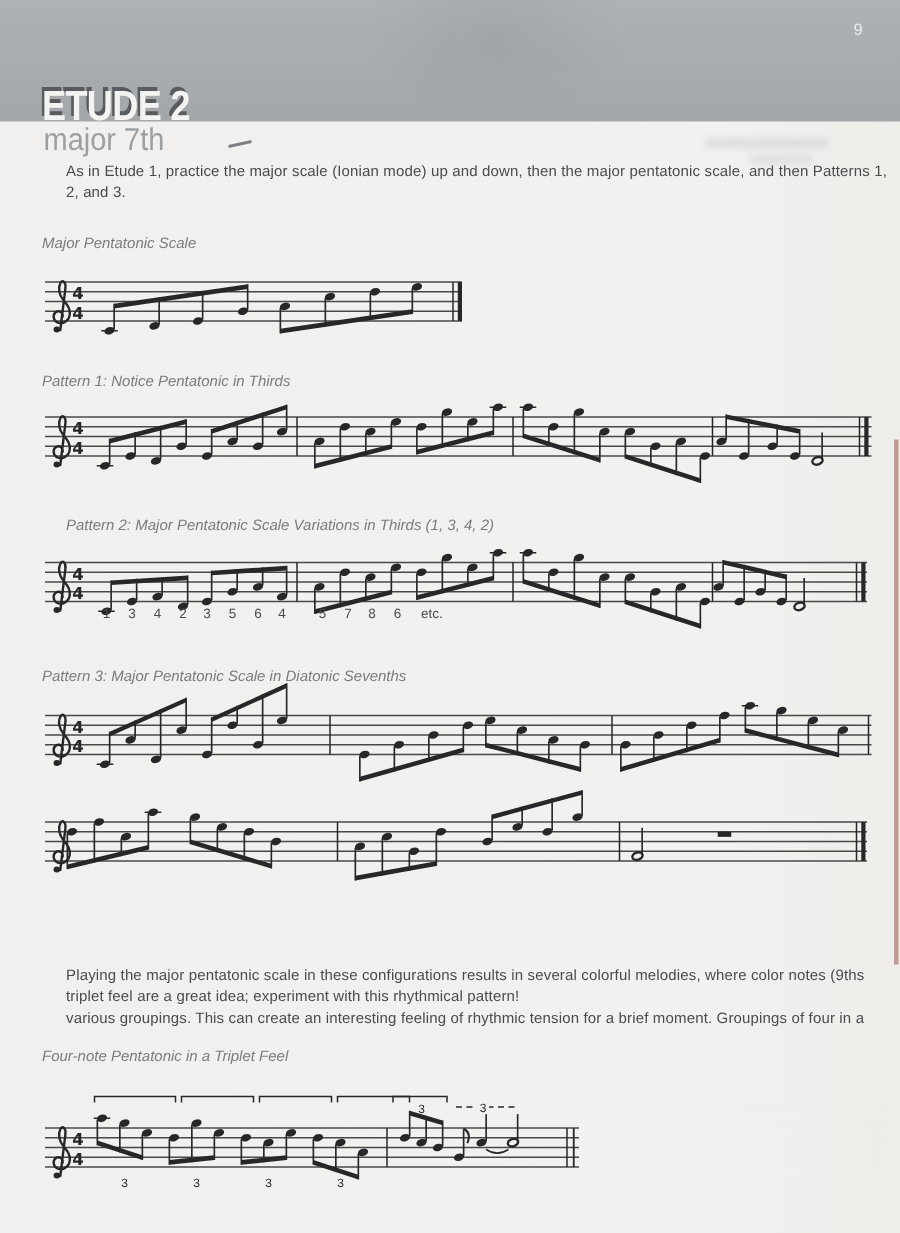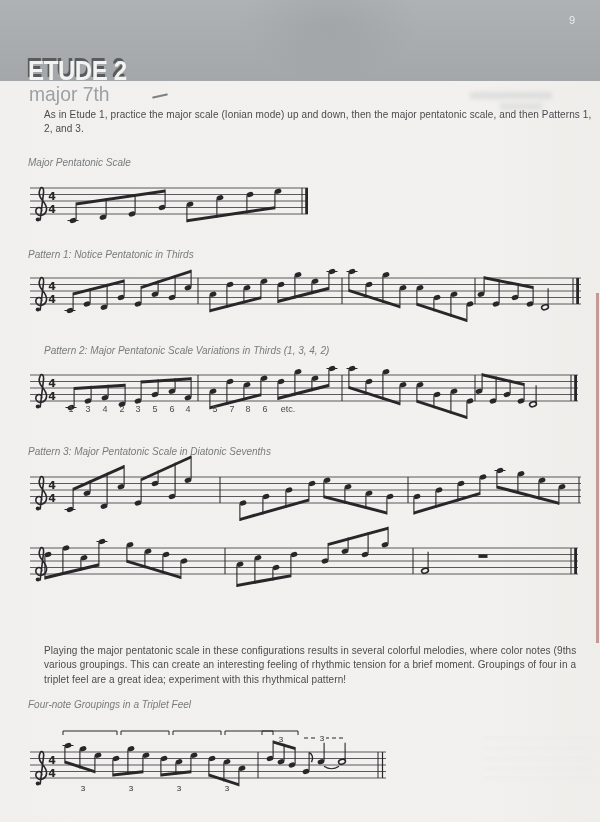--- a/index.html
+++ b/index.html
@@ -394,25 +394,25 @@
         <ellipse cx="335" cy="36.5" rx="3.5" ry="2.4" transform="rotate(-18 335 36.5)" fill="#27272a" stroke="#27272a" stroke-width="0"></ellipse>
         <ellipse cx="355" cy="26.75" rx="3.5" ry="2.4" transform="rotate(-18 355 26.75)" fill="#27272a" stroke="#27272a" stroke-width="0"></ellipse>
         <ellipse cx="395" cy="52.75" rx="3.5" ry="2.4" transform="rotate(-18 395 52.75)" fill="none" stroke="#27272a" stroke-width="1.6"></ellipse>
         <line x1="398.1" y1="51.75" x2="398.1" y2="33.75" stroke="#27272a" stroke-width="1.1"></line>
         <rect x="448.5" y="36.5" width="9" height="3.4" fill="#27272a"></rect>
       </svg>
     </div>
 
   <div class="bodytext" style="top:608px;margin-top:36px;">
     <div>Playing the major pentatonic scale in these configurations results in several colorful melodies, where color notes (9ths</div>
+    <div>triplet feel are a great idea; experiment with this rhythmical pattern!</div>
     <div>various groupings. This can create an interesting feeling of rhythmic tension for a brief moment. Groupings of four in a</div>
-    <div>triplet feel are a great idea; experiment with this rhythmical pattern!</div>
   </div>
 
-  <div class="slabel" style="top:699px;">Four-note Groupings in a Triplet Feel</div>
+  <div class="slabel" style="top:699px;">Four-note Pentatonic in a Triplet Feel</div>
   <div class="staff-mount" style="left: 30px; top: 722px;">
       <svg width="364" height="96" style="position:absolute;left:0;top:0;overflow:visible">
         <line x1="0" y1="30" x2="356" y2="30" stroke="#48484b" stroke-width="0.9"></line>
         <line x1="0" y1="36.5" x2="356" y2="36.5" stroke="#48484b" stroke-width="0.9"></line>
         <line x1="0" y1="43" x2="356" y2="43" stroke="#48484b" stroke-width="0.9"></line>
         <line x1="0" y1="49.5" x2="356" y2="49.5" stroke="#48484b" stroke-width="0.9"></line>
         <line x1="0" y1="56" x2="356" y2="56" stroke="#48484b" stroke-width="0.9"></line>
         <line x1="228" y1="30" x2="228" y2="56" stroke="#27272a" stroke-width="1"></line>
         <line x1="348" y1="30" x2="348" y2="56" stroke="#27272a" stroke-width="1"></line>
         <line x1="352.5" y1="30" x2="352.5" y2="56" stroke="#27272a" stroke-width="1.2"></line>

